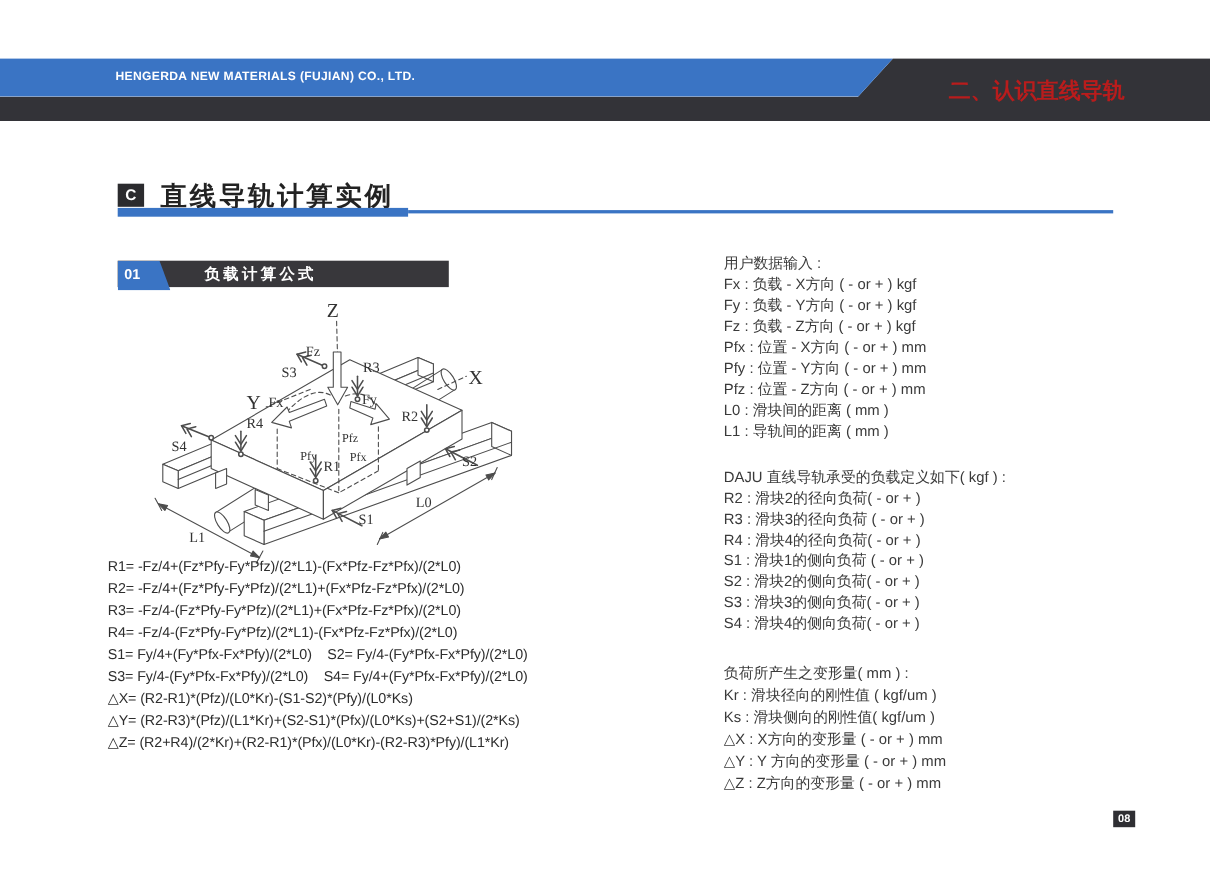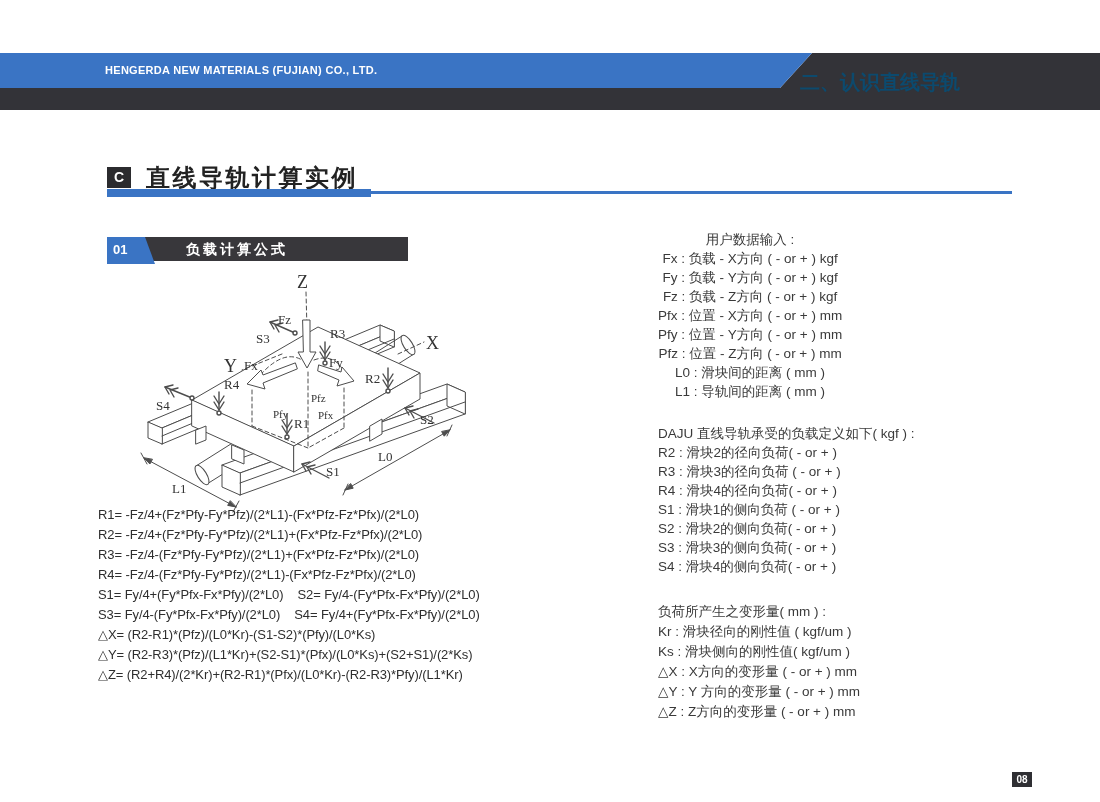--- a/index.html
+++ b/index.html
@@ -6,21 +6,21 @@
   .page{position:relative;width:1100px;height:802px;background:#fff;overflow:hidden;
         font-family:"Liberation Sans",sans-serif;}
 
   
   .hdr-dark{position:absolute;left:0;top:53px;width:1100px;height:57px;background:#333338;
             clip-path:polygon(812px 0,1100px 0,1100px 57px,0 57px,0 35px,780px 35px);}
   .hdr-blue{position:absolute;left:0;top:53px;width:812px;height:35px;background:#3a74c4;
             clip-path:polygon(0 0,812px 0,780px 35px,0 35px);}
   .company{position:absolute;left:105px;top:53px;height:37px;line-height:35px;color:#fff;
            font-weight:bold;font-size:11px;letter-spacing:.3px;}
-  .hdr-title{position:absolute;left:800px;top:69px;width:285px;color:#0c4a6e;
+  .hdr-title{position:absolute;left:800px;top:69px;width:285px;text-align:center;color:#b91c1c;
              font-weight:bold;font-size:20px;}
 
   
   .c-badge{position:absolute;left:107px;top:167px;width:24px;height:21px;background:#2b2b2e;
            color:#fff;font-weight:bold;font-size:14px;text-align:center;line-height:21px;}
   .sec-title{position:absolute;left:146px;top:162px;font-size:24px;font-weight:bold;color:#222;
              letter-spacing:2.5px;}
   .rule-thick{position:absolute;left:107px;top:189px;width:264px;height:8px;background:#3a74c4;}
   .rule-thin{position:absolute;left:371px;top:191px;width:641px;height:3px;background:#3a74c4;}
 
@@ -36,25 +36,25 @@
   .diagram{position:absolute;left:132px;top:268px;}
   .diagram text{font-family:"Liberation Serif",serif;fill:#333;}
 
   
   .formulas{position:absolute;left:98px;top:505px;font-size:13px;color:#2e2e2e;}
   .formulas .line{height:20px;line-height:20px;white-space:pre;letter-spacing:-.1px;}
 
   
   .rcol{position:absolute;left:658px;color:#3a3a3a;font-size:13.5px;}
   .rcol .title,.rcol .line{height:19px;line-height:19px;white-space:pre;}
-  #g1{top:230px;text-align:center;} #g2{top:424px;} #g3{top:602px;}
+  #g1{top:230px;} #g2{top:424px;} #g3{top:602px;}
   #g3 .title,#g3 .line{height:20px;line-height:20px;}
 
   .pagenum{position:absolute;left:1012px;top:737px;width:20px;height:15px;background:#2f2f33;
-           color:#fff;font-size:10px;font-weight:bold;text-align:center;line-height:15px;margin-top:35px;}
+           color:#fff;font-size:10px;font-weight:bold;text-align:center;line-height:15px;}
 </style>
 </head>
 <body>
 
 <div class="page">
 
   <div class="hdr-dark"></div>
   <div class="hdr-blue"></div>
   <div class="company">HENGERDA NEW MATERIALS (FUJIAN) CO., LTD.</div>
   <div class="hdr-title">二、认识直线导轨</div>

